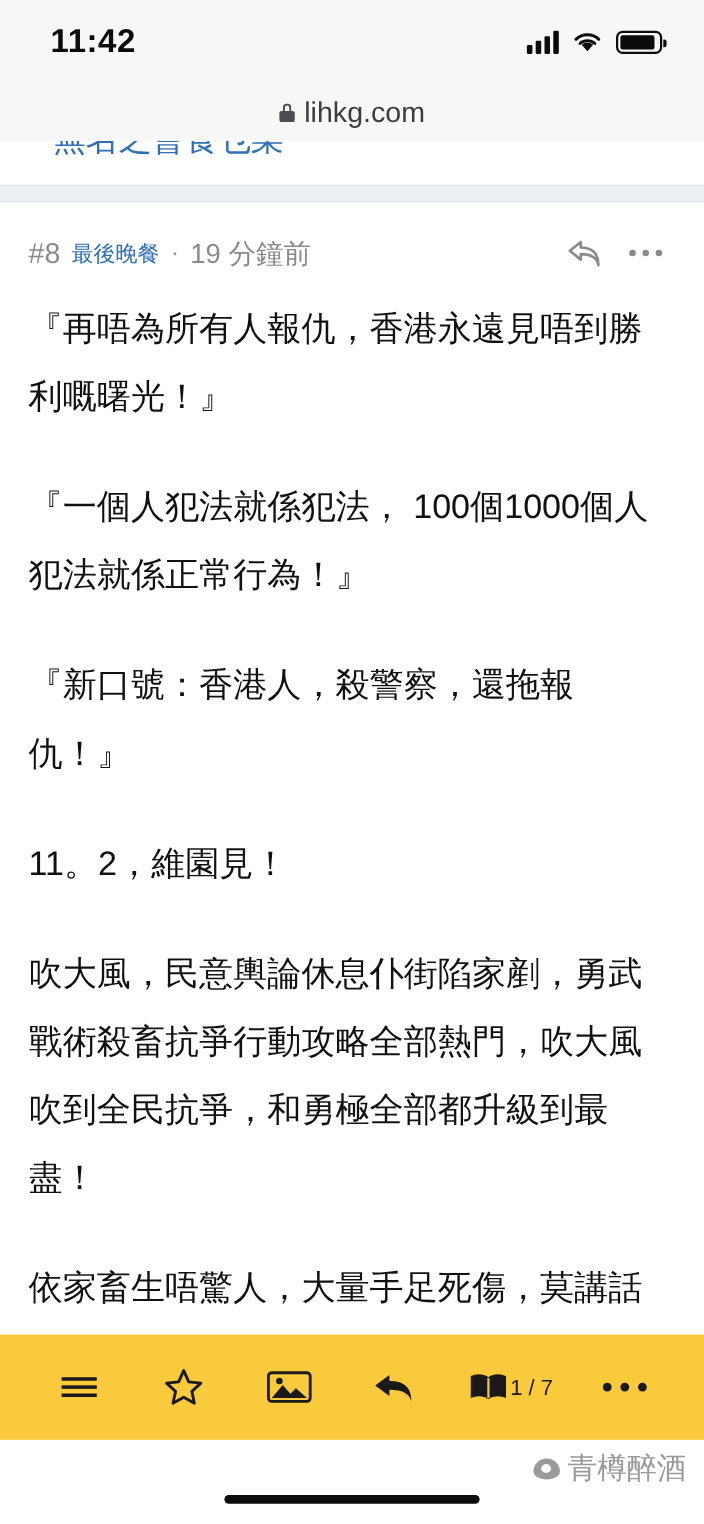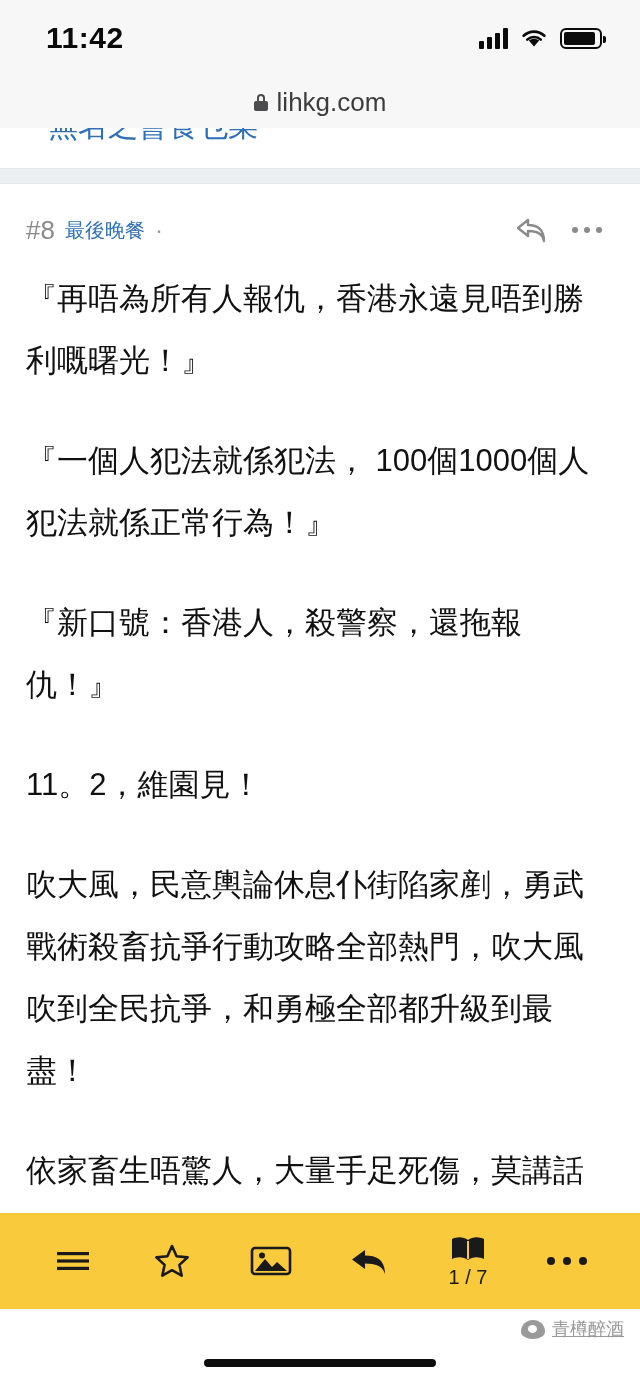--- a/index.html
+++ b/index.html
@@ -153,21 +153,21 @@
     height: 96px;
     background: #f9ca3c;
     display: flex;
     align-items: center;
     justify-content: space-around;
     flex: 0 0 auto;
     padding: 0 24px;
   }
   .tb-item {
     display: flex;
-    flex-direction: column;
+    flex-direction: row;
     align-items: center;
     justify-content: center;
     color: #1a1a1a;
     min-width: 60px;
   }
   .tb-item svg { display: block; }
   .page-count {
     font-size: 20px;
     color: #1a1a1a;
     margin-top: 2px;
@@ -193,22 +193,21 @@
     background: #0d0d0d;
   }
   .watermark {
     position: absolute;
     right: 16px;
     top: 8px;
     display: flex;
     align-items: center;
     gap: 7px;
     color: #9a9a9a;
-    font-size: 18px;
-    text-decoration: underline;
+    font-size: 27px;
   }
   .weibo-eye {
     width: 24px; height: 19px;
     background: #9a9a9a;
     border-radius: 50% 50% 48% 48% / 60% 60% 40% 40%;
     position: relative;
   }
   .weibo-eye::after {
     content: "";
     position: absolute;
@@ -258,20 +257,21 @@
     <div class="cut-row">
       <span class="cut-text">無名之會食乜菜</span>
     </div>
 
     <div class="divider"></div>
 
     <div class="post-head">
       <span class="post-num">#8</span>
       <span class="post-user">最後晚餐</span>
       <span class="post-dot">·</span>
+      <span class="post-time">19 分鐘前</span>
       <span class="head-spacer"></span>
       <span class="icon-btn">
         <svg width="34" height="28" viewBox="0 0 34 28">
           <path d="M14 4 L4 12 L14 20 L14 15 C24 15 29 19 30 25 C30 14 24 9 14 9 Z" fill="none" stroke="#8a8a8a" stroke-width="2.4" stroke-linejoin="round"></path>
         </svg>
       </span>
       <span class="icon-btn">
         <span class="dots-h">
             <i></i>
             <i></i>

